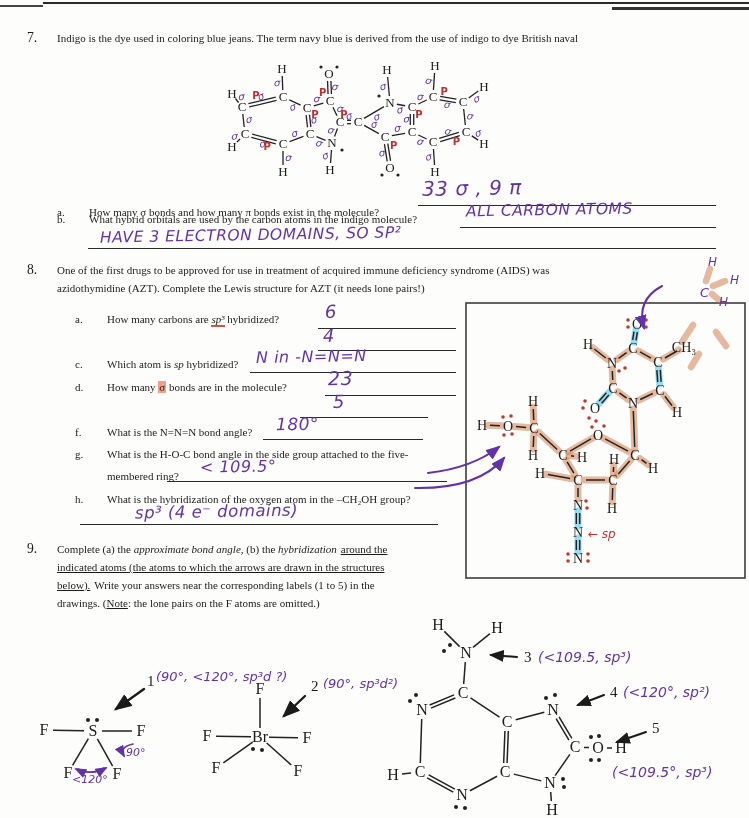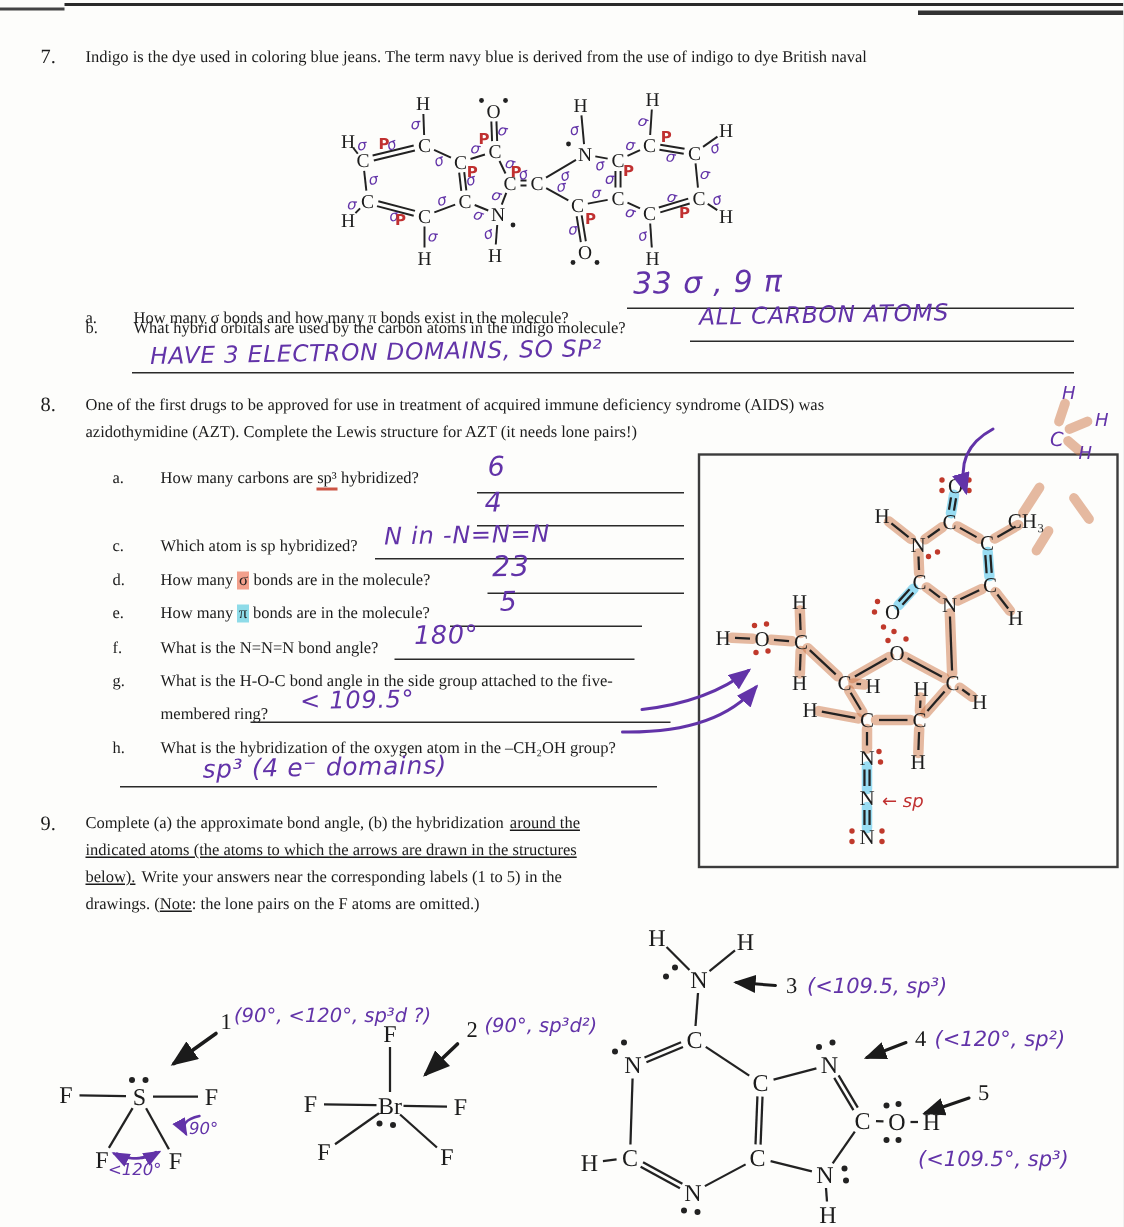--- a/index.html
+++ b/index.html
@@ -3,21 +3,21 @@
 <meta charset="utf-8">
 <style>
   html,body{margin:0;padding:0;background:#e8e8e8}
   .page{position:relative;width:749px;height:818px;background:#fdfdfb;overflow:hidden;
         font-family:"Liberation Serif","DejaVu Serif",serif}
   .abs{position:absolute}
   .t{font-family:"Liberation Serif","DejaVu Serif",serif;font-size:11px;color:#1b1b1b;
      line-height:18px;white-space:nowrap}
   .num{font-size:13.6px}
   .lbl{display:inline-block;width:32px}
-  .em{}
+  .em{font-style:italic}
   .u-red{border-bottom:2px solid #cc5544}
   .u-blue{border-bottom:2px solid #4a6fc3}
   .hl-salmon{background:#f2a08c;padding:0 1px}
   .hl-cyan{background:#8edbe8;padding:0 1px}
   .und{text-decoration:underline}
   .sp{margin-left:4px}
   .hand{position:absolute;font-family:"DejaVu Sans",sans-serif;font-style:italic;
         color:#6233a8;white-space:nowrap;transform:rotate(-1deg);letter-spacing:.5px}
   .ul{position:absolute;border-top:1.3px solid #2a2a2a;height:0}
   .scanline{position:absolute;background:#2a2a2a}
@@ -201,23 +201,20 @@
   </div>
   <div class="hand" style="left:256px;top:347px;font-size:16px">N in -N=N=N</div>
   <div class="ul" style="left:250px;top:372px;width:206px"></div>
 
   <div class="abs t" style="left:75px;top:378px">
     <span class="lbl">d.</span><span>How many </span><span class="hl-salmon">σ</span><span> bonds are in the molecule?</span>
   </div>
   <div class="hand" style="left:328px;top:367px;font-size:19px">23</div>
   <div class="ul" style="left:325px;top:395px;width:131px"></div>
 
-  <div class="abs t" style="left:75px;top:400px">
-    <span class="lbl">e.</span><span>How many </span><span class="hl-cyan">π</span><span> bonds are in the molecule?</span>
-  </div>
   <div class="hand" style="left:333px;top:391px;font-size:18px">5</div>
   <div class="ul" style="left:300px;top:417px;width:128px"></div>
 
   <div class="abs t" style="left:75px;top:423px">
     <span class="lbl">f.</span><span>What is the N=N=N bond angle?</span>
   </div>
   <div class="hand" style="left:276px;top:414px;font-size:17px">180°</div>
   <div class="ul" style="left:263px;top:439px;width:160px"></div>
 
   <div class="abs t" style="left:75px;top:445px">

